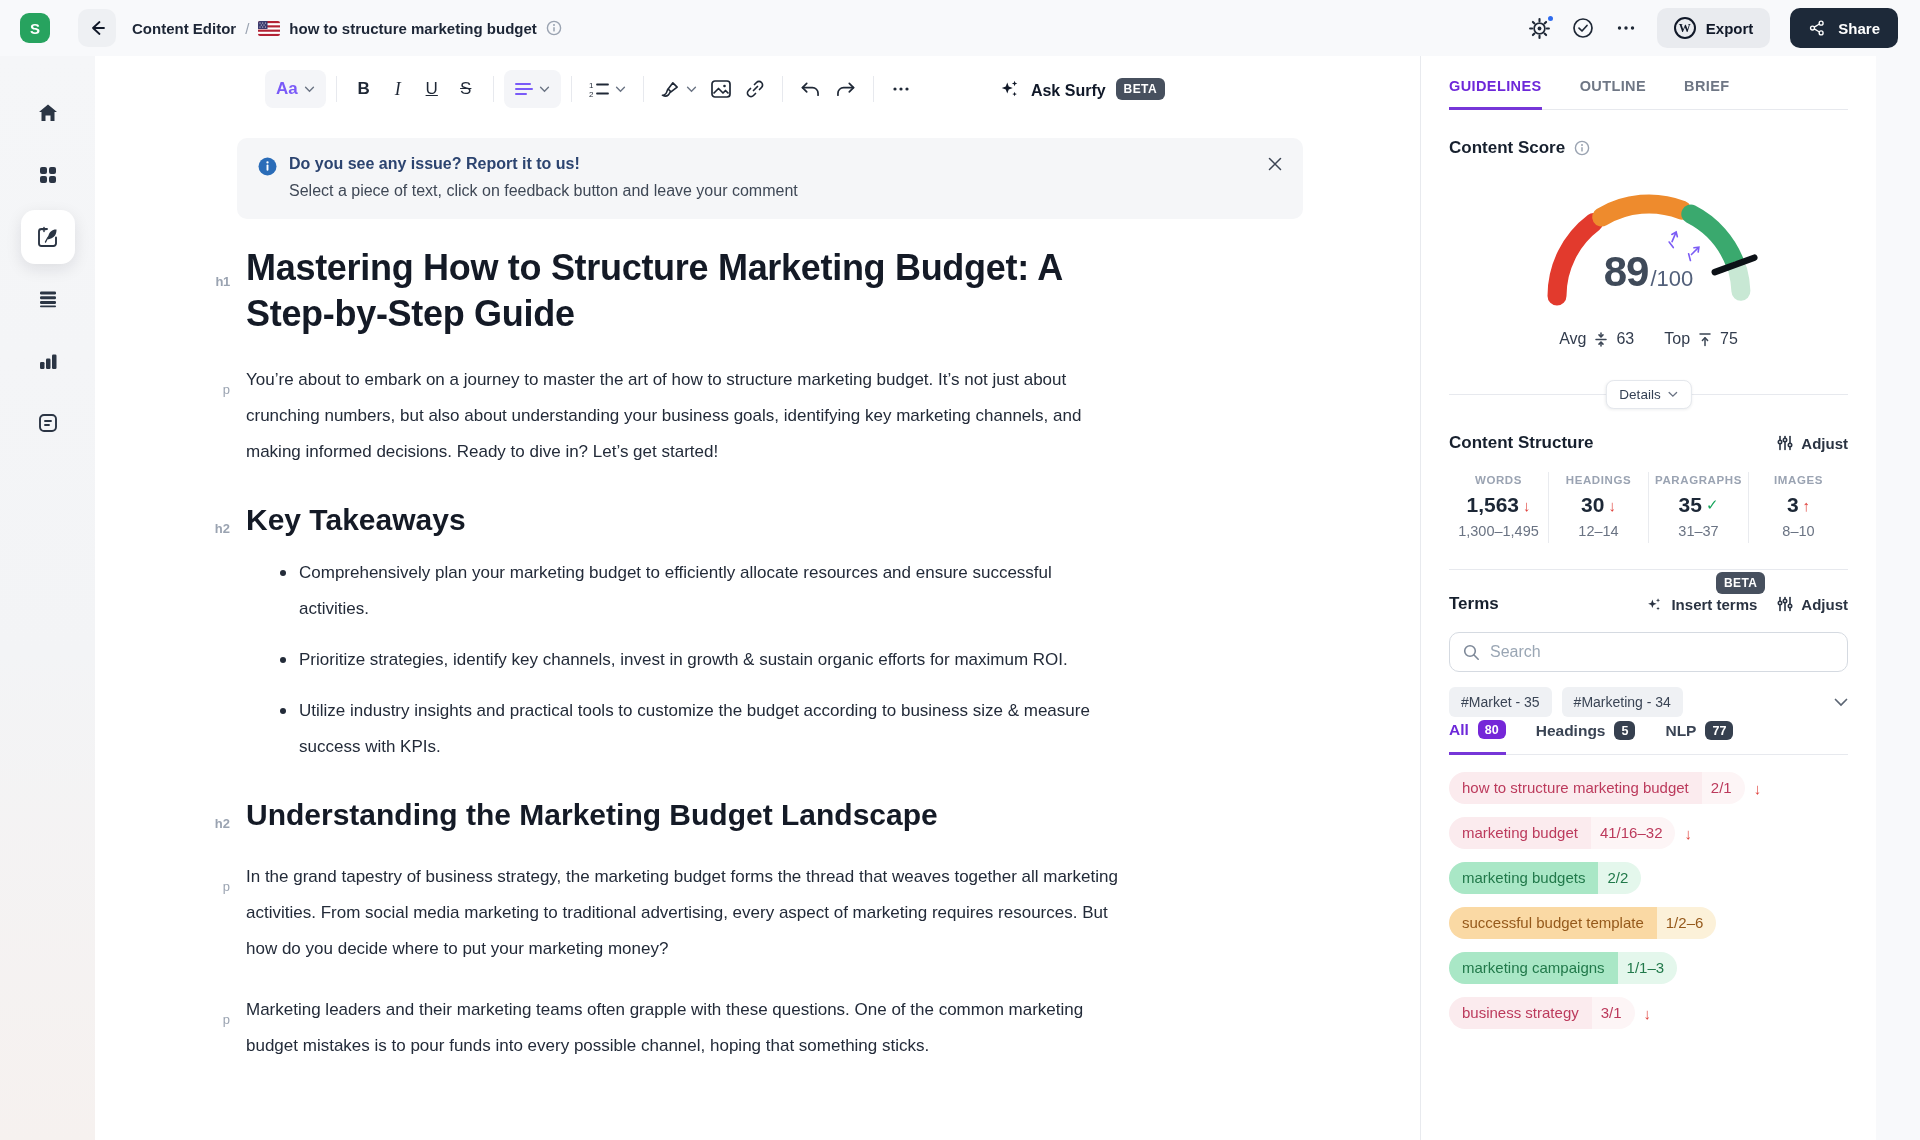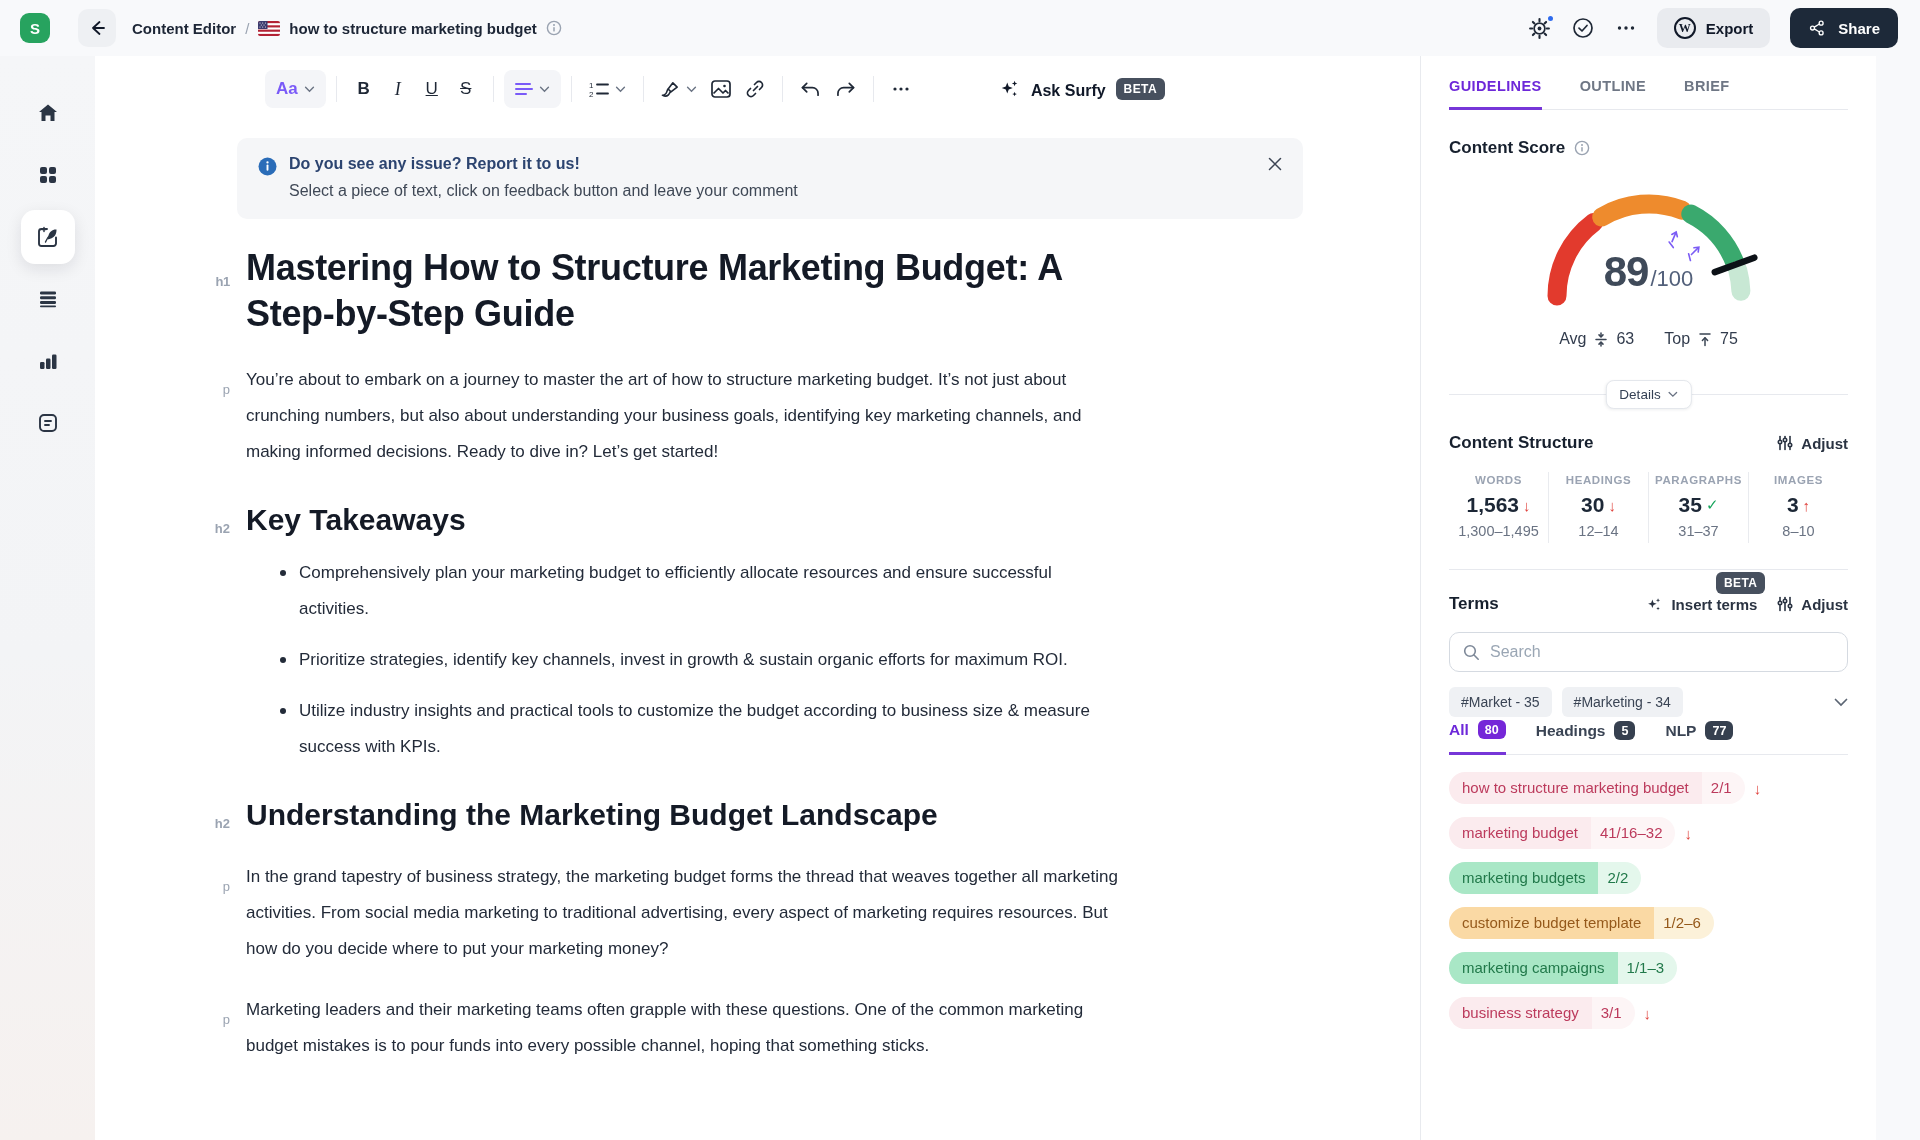--- a/index.html
+++ b/index.html
@@ -625,21 +625,21 @@
         <div class="term-row">
           <span class="seg-label tone-red">marketing budget</span>
           <span class="seg-count tone-red-lt">41/16–32</span>
           <span class="trend">↓</span>
         </div>
         <div class="term-row">
           <span class="seg-label tone-green">marketing budgets</span>
           <span class="seg-count tone-green-lt">2/2</span>
         </div>
         <div class="term-row">
-          <span class="seg-label tone-orange">customize budget template</span>
+          <span class="seg-label tone-orange">successful budget template</span>
           <span class="seg-count tone-orange-lt">1/2–6</span>
         </div>
         <div class="term-row">
           <span class="seg-label tone-green">marketing campaigns</span>
           <span class="seg-count tone-green-lt">1/1–3</span>
         </div>
         <div class="term-row">
           <span class="seg-label tone-red">business strategy</span>
           <span class="seg-count tone-red-lt">3/1</span>
           <span class="trend">↓</span>

